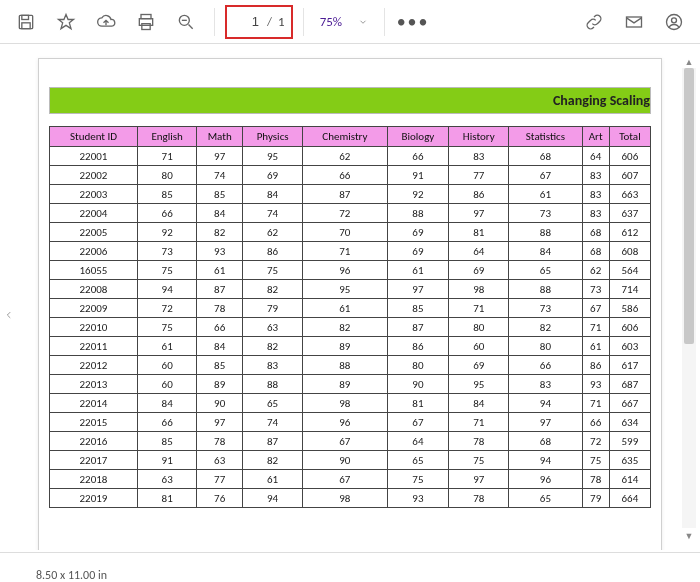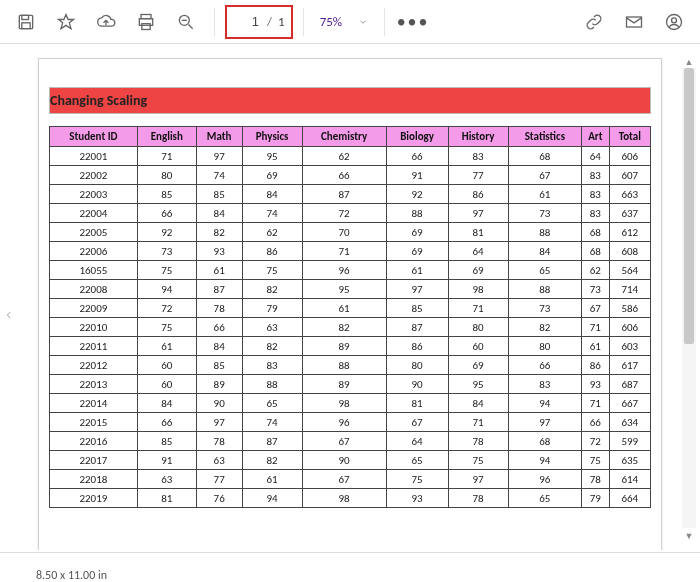--- a/index.html
+++ b/index.html
@@ -94,37 +94,37 @@
   .paper {
     margin: 14px 18px 0 18px;
     border: 1px solid #d0d0d0;
     box-shadow: 0 1px 4px rgba(0,0,0,0.08);
     background:#fff;
     height: 500px;
     padding: 28px 10px 0 10px;
     overflow:hidden;
   }
   .title-bar {
-    background: #ef4444;
-    text-align: left;
+    background: #84cc16;
+    text-align: right;
     font-weight: bold;
     font-size: 14px;
     color: #222;
     padding: 4px 0;
     border: 1px solid #bbb;
   }
   table {
     width: 100%;
     border-collapse: collapse;
     margin-top: 12px;
     font-size: 11px;
   }
   th {
     background: #f39be8;
-    font-weight: bold;
+    font-weight: normal;
     color: #111;
     border: 1px solid #444;
     padding: 3px 0;
   }
   td {
     border: 1px solid #444;
     text-align: center;
     padding: 2.5px 0;
     color: #222;
   }

